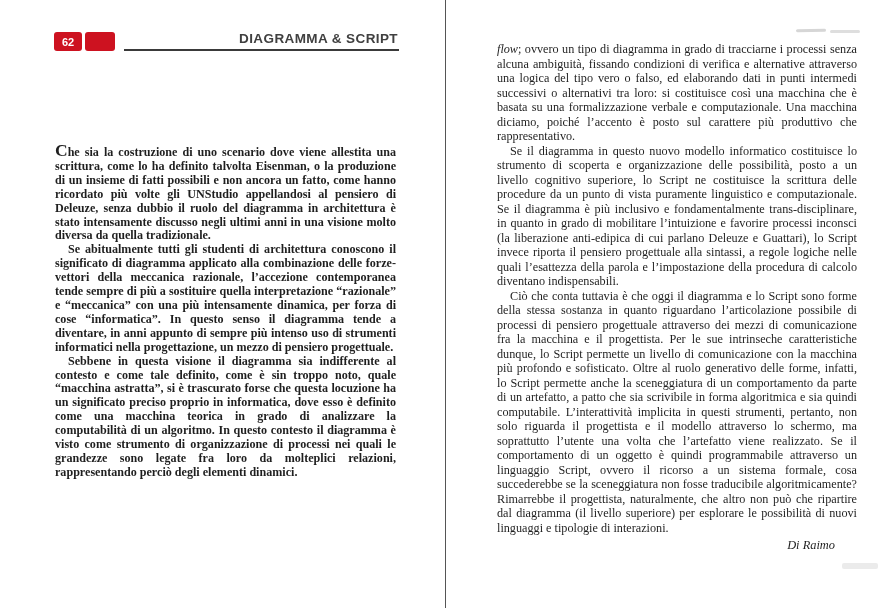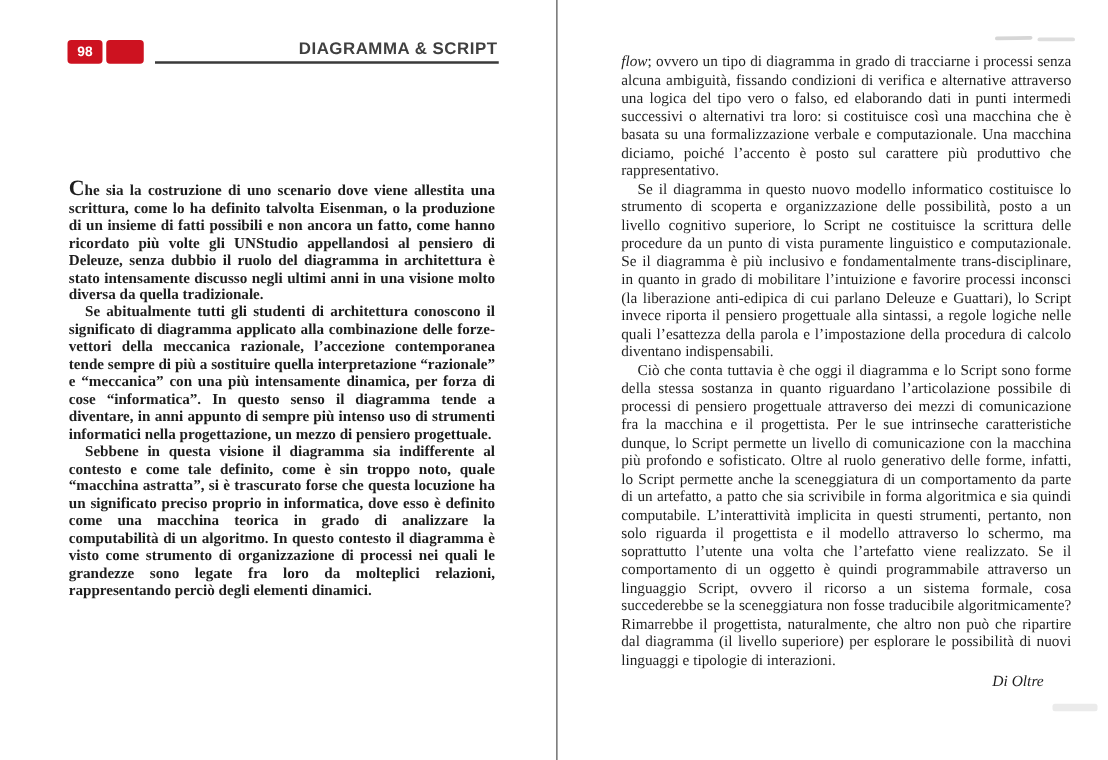--- a/index.html
+++ b/index.html
@@ -91,36 +91,36 @@
   .smudge-c { left: 842px; top: 563px; width: 36px; height: 6px; background: #ebebeb; }
 </style>
 </head>
 <body>
 
 <div class="canvas">
 
   <div class="gutter-line"></div>
 
   <div class="badge badge-num">
-    <span>98</span>
+    <span>62</span>
   </div>
   <div class="badge badge-blank"></div>
   <div class="header-rule"></div>
   <div class="running-head">DIAGRAMMA &amp; SCRIPT</div>
 
   <div class="col col-left">
     <p class="no-indent"><span class="initial">C</span><span>he sia la costruzione di uno scenario dove viene allestita una scrittura, come lo ha definito talvolta Eisenman, o la produzione di un insieme di fatti possibili e non ancora un fatto, come hanno ricordato più volte gli UNStudio appellandosi al pensiero di Deleuze, senza dubbio il ruolo del diagramma in architettura è stato intensamente discusso negli ultimi anni in una visione molto diversa da quella tradizionale.</span></p>
     <p>Se abitualmente tutti gli studenti di architettura conoscono il significato di diagramma applicato alla combinazione delle forze-vettori della meccanica razionale, l’accezione contemporanea tende sempre di più a sostituire quella interpretazione “razionale” e “meccanica” con una più intensamente dinamica, per forza di cose “informatica”. In questo senso il diagramma tende a diventare, in anni appunto di sempre più intenso uso di strumenti informatici nella progettazione, un mezzo di pensiero progettuale.</p>
     <p>Sebbene in questa visione il diagramma sia indifferente al contesto e come tale definito, come è sin troppo noto, quale “macchina astratta”, si è trascurato forse che questa locuzione ha un significato preciso proprio in informatica, dove esso è definito come una macchina teorica in grado di analizzare la computabilità di un algoritmo. In questo contesto il diagramma è visto come strumento di organizzazione di processi nei quali le grandezze sono legate fra loro da molteplici relazioni, rappresentando perciò degli elementi dinamici.</p>
   </div>
 
   <div class="col col-right">
     <p class="no-indent"><span class="lead-italic">flow</span><span>; ovvero un tipo di diagramma in grado di tracciarne i processi senza alcuna ambiguità, fissando condizioni di verifica e alternative attraverso una logica del tipo vero o falso, ed elaborando dati in punti intermedi successivi o alternativi tra loro: si costituisce così una macchina che è basata su una formalizzazione verbale e computazionale. Una macchina diciamo, poiché l’accento è posto sul carattere più produttivo che rappresentativo.</span></p>
     <p>Se il diagramma in questo nuovo modello informatico costituisce lo strumento di scoperta e organizzazione delle possibilità, posto a un livello cognitivo superiore, lo Script ne costituisce la scrittura delle procedure da un punto di vista puramente linguistico e computazionale. Se il diagramma è più inclusivo e fondamentalmente trans-disciplinare, in quanto in grado di mobilitare l’intuizione e favorire processi inconsci (la liberazione anti-edipica di cui parlano Deleuze e Guattari), lo Script invece riporta il pensiero progettuale alla sintassi, a regole logiche nelle quali l’esattezza della parola e l’impostazione della procedura di calcolo diventano indispensabili.</p>
     <p>Ciò che conta tuttavia è che oggi il diagramma e lo Script sono forme della stessa sostanza in quanto riguardano l’articolazione possibile di processi di pensiero progettuale attraverso dei mezzi di comunicazione fra la macchina e il progettista. Per le sue intrinseche caratteristiche dunque, lo Script permette un livello di comunicazione con la macchina più profondo e sofisticato. Oltre al ruolo generativo delle forme, infatti, lo Script permette anche la sceneggiatura di un comportamento da parte di un artefatto, a patto che sia scrivibile in forma algoritmica e sia quindi computabile. L’interattività implicita in questi strumenti, pertanto, non solo riguarda il progettista e il modello attraverso lo schermo, ma soprattutto l’utente una volta che l’artefatto viene realizzato. Se il comportamento di un oggetto è quindi programmabile attraverso un linguaggio Script, ovvero il ricorso a un sistema formale, cosa succederebbe se la sceneggiatura non fosse traducibile algoritmicamente? Rimarrebbe il progettista, naturalmente, che altro non può che ripartire dal diagramma (il livello superiore) per esplorare le possibilità di nuovi linguaggi e tipologie di interazioni.</p>
-    <div class="signature">Di Oltre</div>
+    <div class="signature">Di Raimo</div>
   </div>
 
   <div class="smudge smudge-a"></div>
   <div class="smudge smudge-b"></div>
   <div class="smudge smudge-c"></div>
 
 </div>
 
 </body></html>

